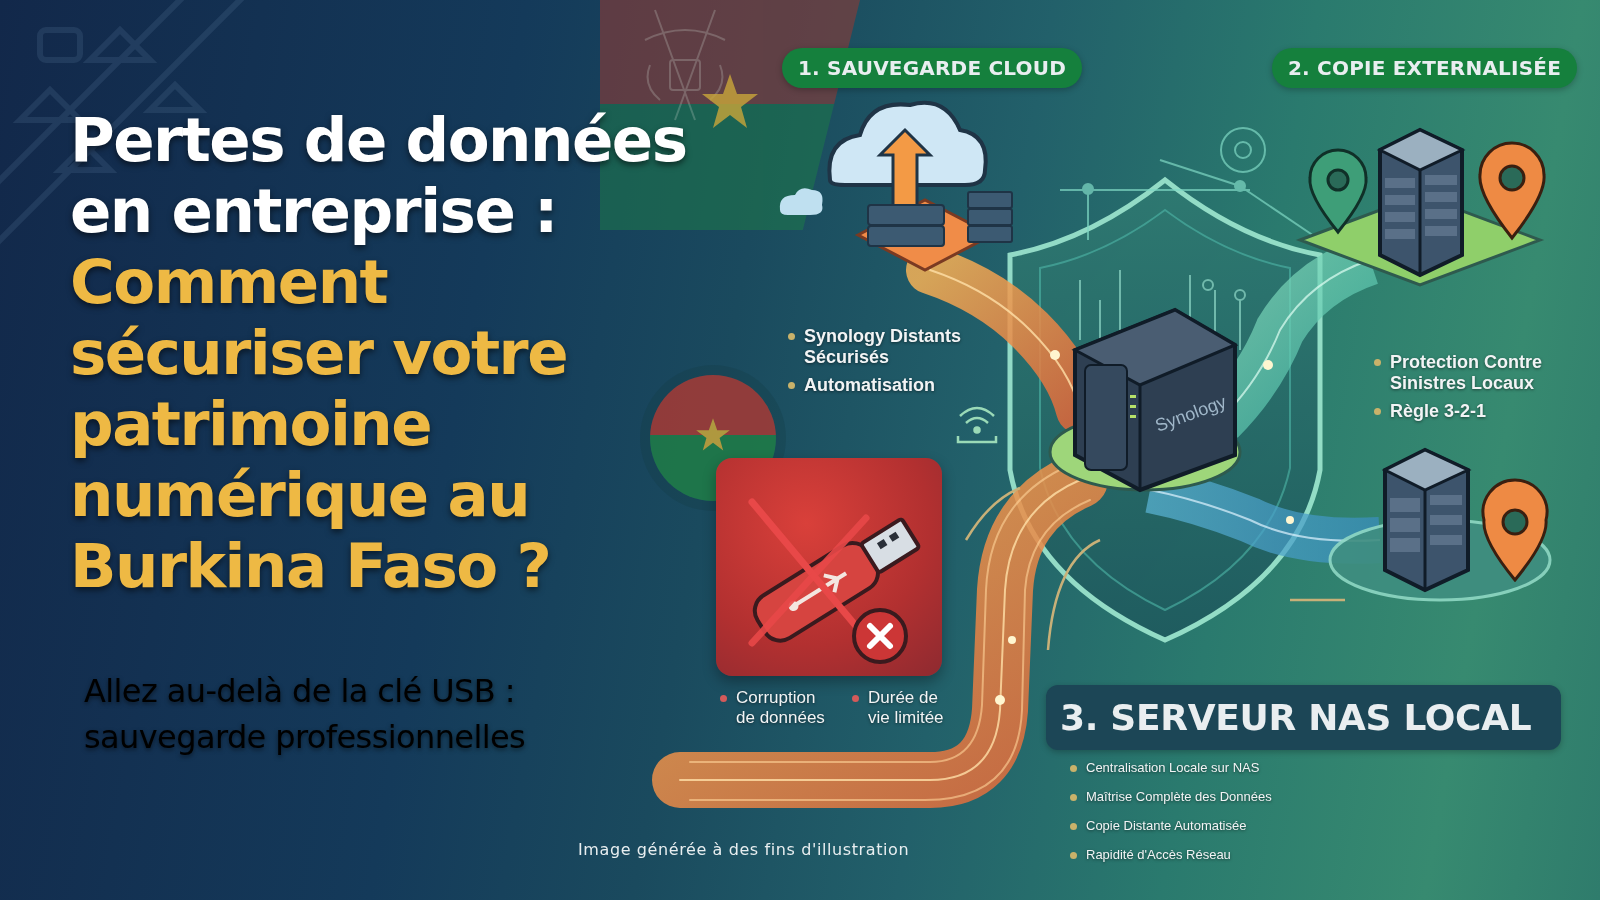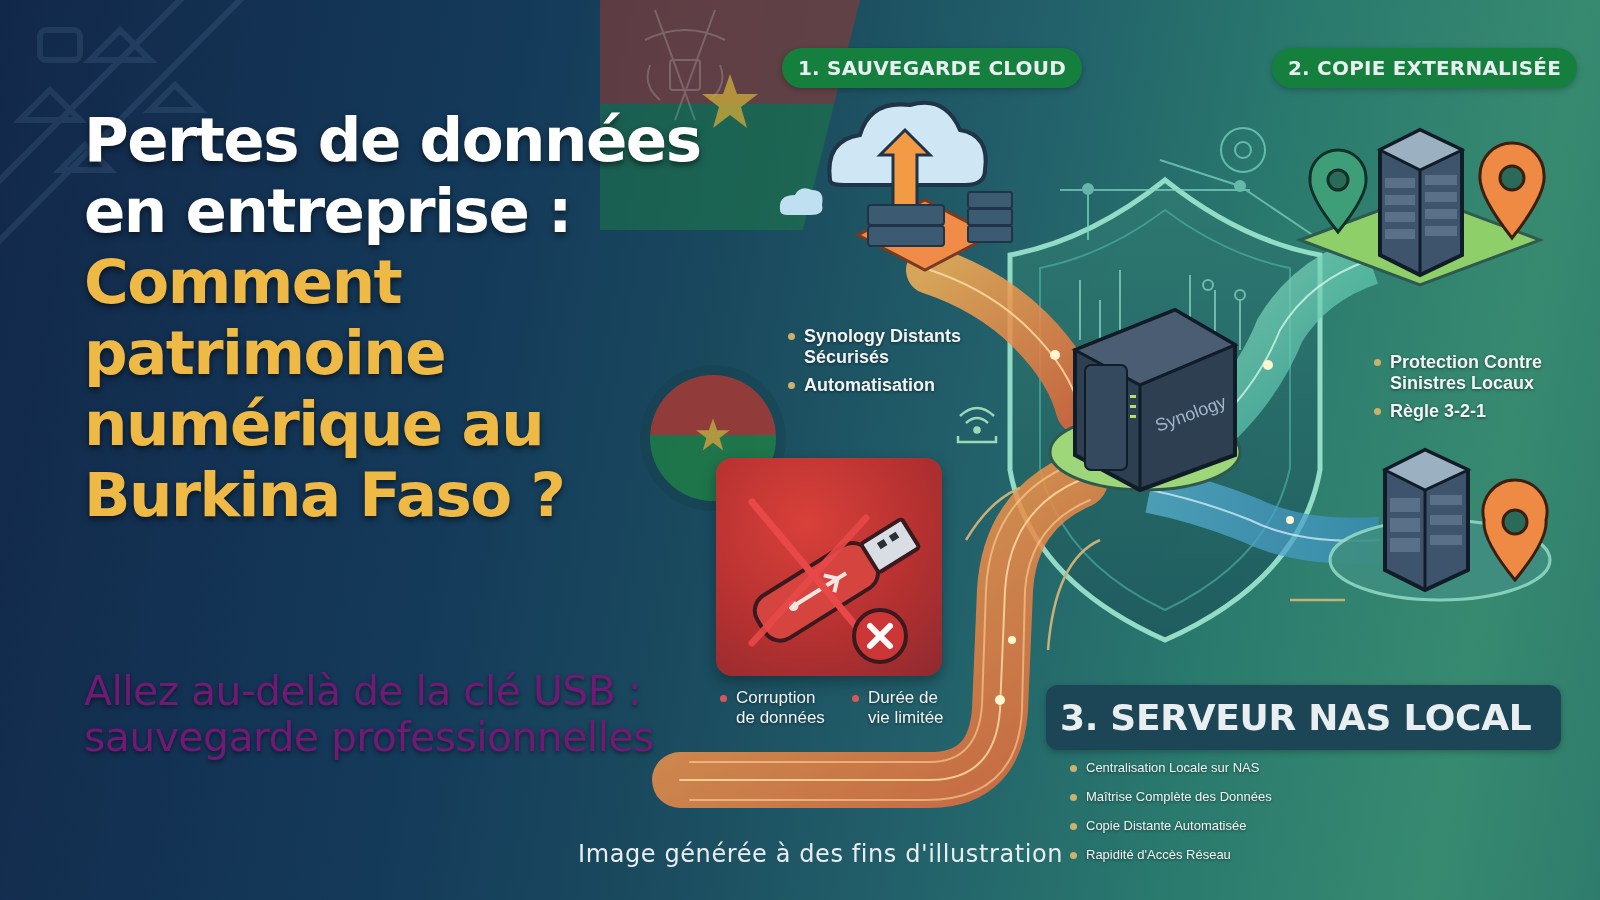--- a/index.html
+++ b/index.html
@@ -12,29 +12,29 @@
   .flag-bg .red{height:45%;background:#9a3a32;}
   .flag-bg .green{height:55%;background:#1e7a4a;}
   .emblem{position:absolute;left:625px;top:5px;width:120px;height:120px;opacity:.25;}
   .flag-star{position:absolute;left:700px;top:72px;width:60px;height:60px;opacity:.8;}
   .flag-circle{position:absolute;left:650px;top:375px;width:126px;height:126px;border-radius:50%;overflow:hidden;
     box-shadow:0 0 0 10px rgba(20,60,70,.35);opacity:.85;}
   .flag-circle .r{height:48%;background:#a63a35;}
   .flag-circle .g{height:52%;background:#1f7d47;}
   .flag-circle svg{position:absolute;left:45px;top:42px;}
 
-  .title{position:absolute;left:84px;top:104px;width:640px;
+  .title{position:absolute;left:70px;top:104px;width:640px;
     font-family:"DejaVu Sans",sans-serif;font-weight:bold;font-size:61px;line-height:71px;letter-spacing:-1.5px;
     text-shadow:0 3px 6px rgba(0,0,0,.55);}
   .title .white{color:#ffffff;display:block;}
   .title .gold{color:#eeb944;display:block;}
-  .subtitle{position:absolute;left:84px;top:668px;width:600px;color:#701a75;
-    font-family:"DejaVu Sans",sans-serif;font-size:41px;line-height:46px;letter-spacing:-.6px;
+  .subtitle{position:absolute;left:84px;top:668px;width:600px;color:#000000;
+    font-family:"DejaVu Sans",sans-serif;font-size:32px;line-height:46px;letter-spacing:-.6px;
     text-shadow:0 2px 4px rgba(0,0,0,.5);}
-  .caption{position:absolute;left:578px;top:840px;color:#e8eef0;font-family:"DejaVu Sans",sans-serif;font-size:24px;letter-spacing:.6px;}
+  .caption{position:absolute;left:578px;top:840px;color:#e8eef0;font-family:"DejaVu Sans",sans-serif;font-size:16px;letter-spacing:.6px;}
 
   .pill{position:absolute;background:#15803d;color:#e9eef0;border-radius:20px;
     font-family:"DejaVu Sans",sans-serif;font-weight:bold;font-size:20px;letter-spacing:.2px;
     padding:8px 16px;white-space:nowrap;box-shadow:0 2px 6px rgba(0,0,0,.25);}
   .pill1{left:782px;top:48px;}
   .pill2{left:1272px;top:48px;}
   .pill3{left:1046px;top:685px;font-size:36px;padding:12px 30px 12px 14px;border-radius:12px;background:#1c4656;letter-spacing:-.3px;}
 
   .blist{position:absolute;list-style:none;margin:0;padding:0;color:#f2f4f5;
     font-family:"Liberation Sans",sans-serif;font-weight:bold;font-size:18px;line-height:21px;text-shadow:0 1px 3px rgba(0,0,0,.5);}
@@ -259,20 +259,21 @@
     <line x1="36" y1="185" x2="150" y2="60" stroke="#e84848" stroke-width="7" stroke-linecap="round" opacity=".9"></line>
     <circle cx="164" cy="178" r="26" fill="#cc3636" stroke="#3a1a1e" stroke-width="4"></circle>
     <path d="M154 168 L174 188 M174 168 L154 188" stroke="#fff" stroke-width="6" stroke-linecap="round"></path>
   </svg>
 </div>
 
 <h1 class="title" style="margin:0;">
   <span class="white">Pertes de données</span>
   <span class="white">en entreprise :</span>
   <span class="gold">Comment</span>
+  <span class="gold">sécuriser votre</span>
   <span class="gold">patrimoine</span>
   <span class="gold">numérique au</span>
   <span class="gold">Burkina Faso ?</span>
 </h1>
 
 <div class="subtitle">
   <div>Allez au-delà de la clé USB :</div>
   <div>sauvegarde professionnelles</div>
 </div>
 

